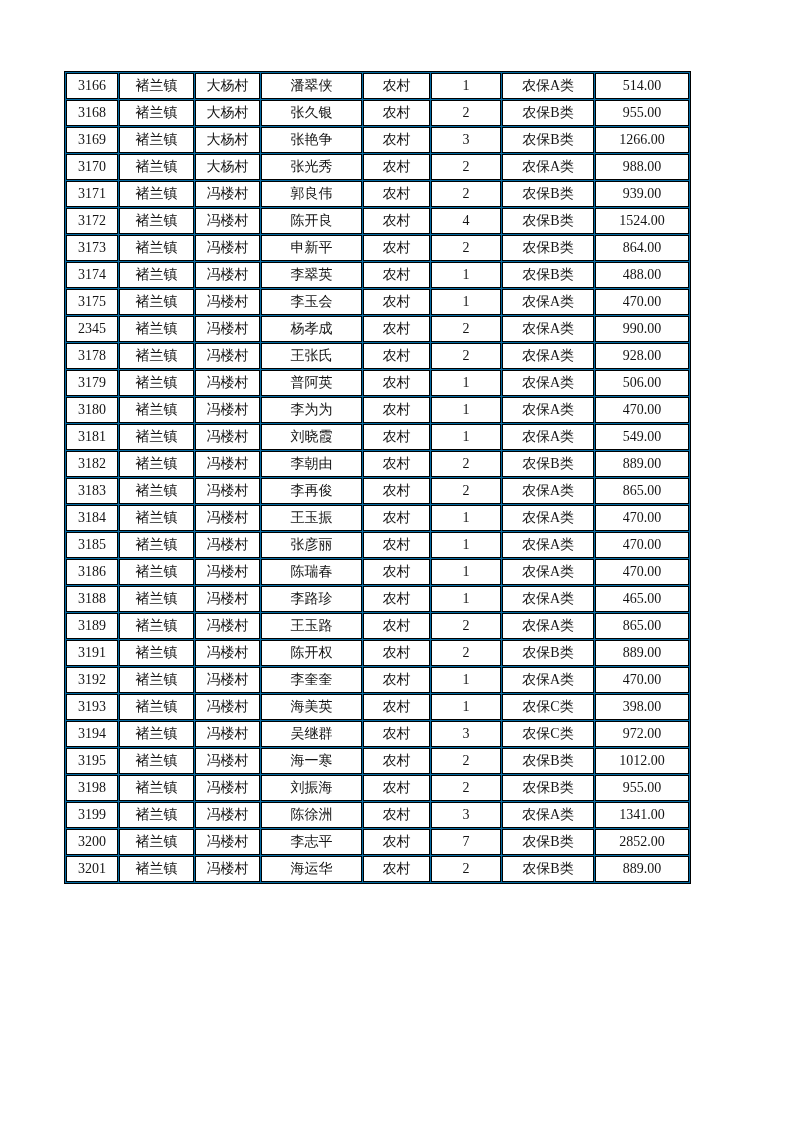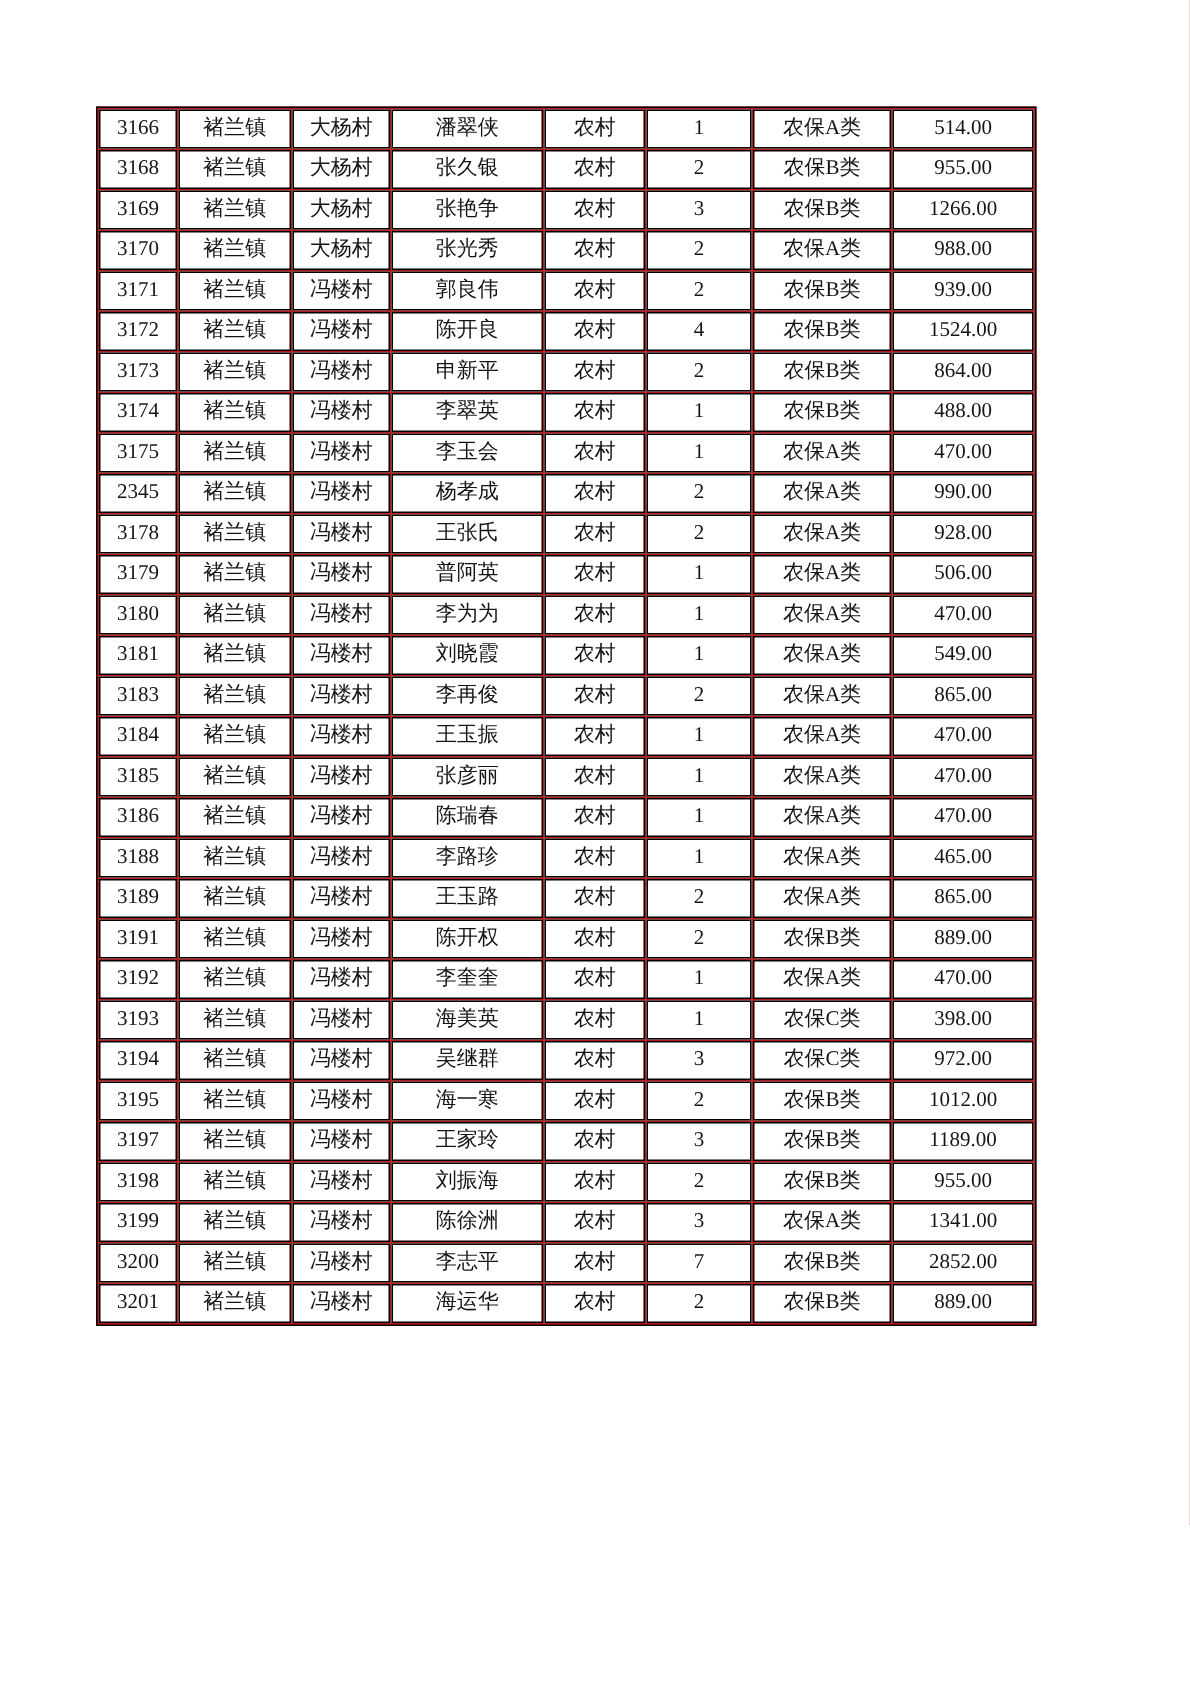--- a/index.html
+++ b/index.html
@@ -18,21 +18,21 @@
   }
   table.grid {
     position: absolute;
     left: 64px;
     top: 71px;
     border-collapse: separate;
     border-spacing: 1px;
     border: 1px solid #000;
     table-layout: fixed;
     width: 625px;
-    background: #b91c1c;
+    background: #0369a1;
   }
   table.grid td {
     border: 1px solid #000;
     height: 24px;
     padding: 0;
     text-align: center;
     vertical-align: middle;
     font-size: 14px;
     line-height: 24px;
     white-space: nowrap;
@@ -198,20 +198,30 @@
           <td>3181</td>
           <td>褚兰镇</td>
           <td>冯楼村</td>
           <td>刘晓霞</td>
           <td>农村</td>
           <td>1</td>
           <td>农保A类</td>
           <td>549.00</td>
         </tr>
         <tr>
+          <td>3182</td>
+          <td>褚兰镇</td>
+          <td>冯楼村</td>
+          <td>李朝由</td>
+          <td>农村</td>
+          <td>2</td>
+          <td>农保B类</td>
+          <td>889.00</td>
+        </tr>
+        <tr>
           <td>3183</td>
           <td>褚兰镇</td>
           <td>冯楼村</td>
           <td>李再俊</td>
           <td>农村</td>
           <td>2</td>
           <td>农保A类</td>
           <td>865.00</td>
         </tr>
         <tr>
@@ -306,30 +316,20 @@
         </tr>
         <tr>
           <td>3195</td>
           <td>褚兰镇</td>
           <td>冯楼村</td>
           <td>海一寒</td>
           <td>农村</td>
           <td>2</td>
           <td>农保B类</td>
           <td>1012.00</td>
-        </tr>
-        <tr>
-          <td>3197</td>
-          <td>褚兰镇</td>
-          <td>冯楼村</td>
-          <td>王家玲</td>
-          <td>农村</td>
-          <td>3</td>
-          <td>农保B类</td>
-          <td>1189.00</td>
         </tr>
         <tr>
           <td>3198</td>
           <td>褚兰镇</td>
           <td>冯楼村</td>
           <td>刘振海</td>
           <td>农村</td>
           <td>2</td>
           <td>农保B类</td>
           <td>955.00</td>

